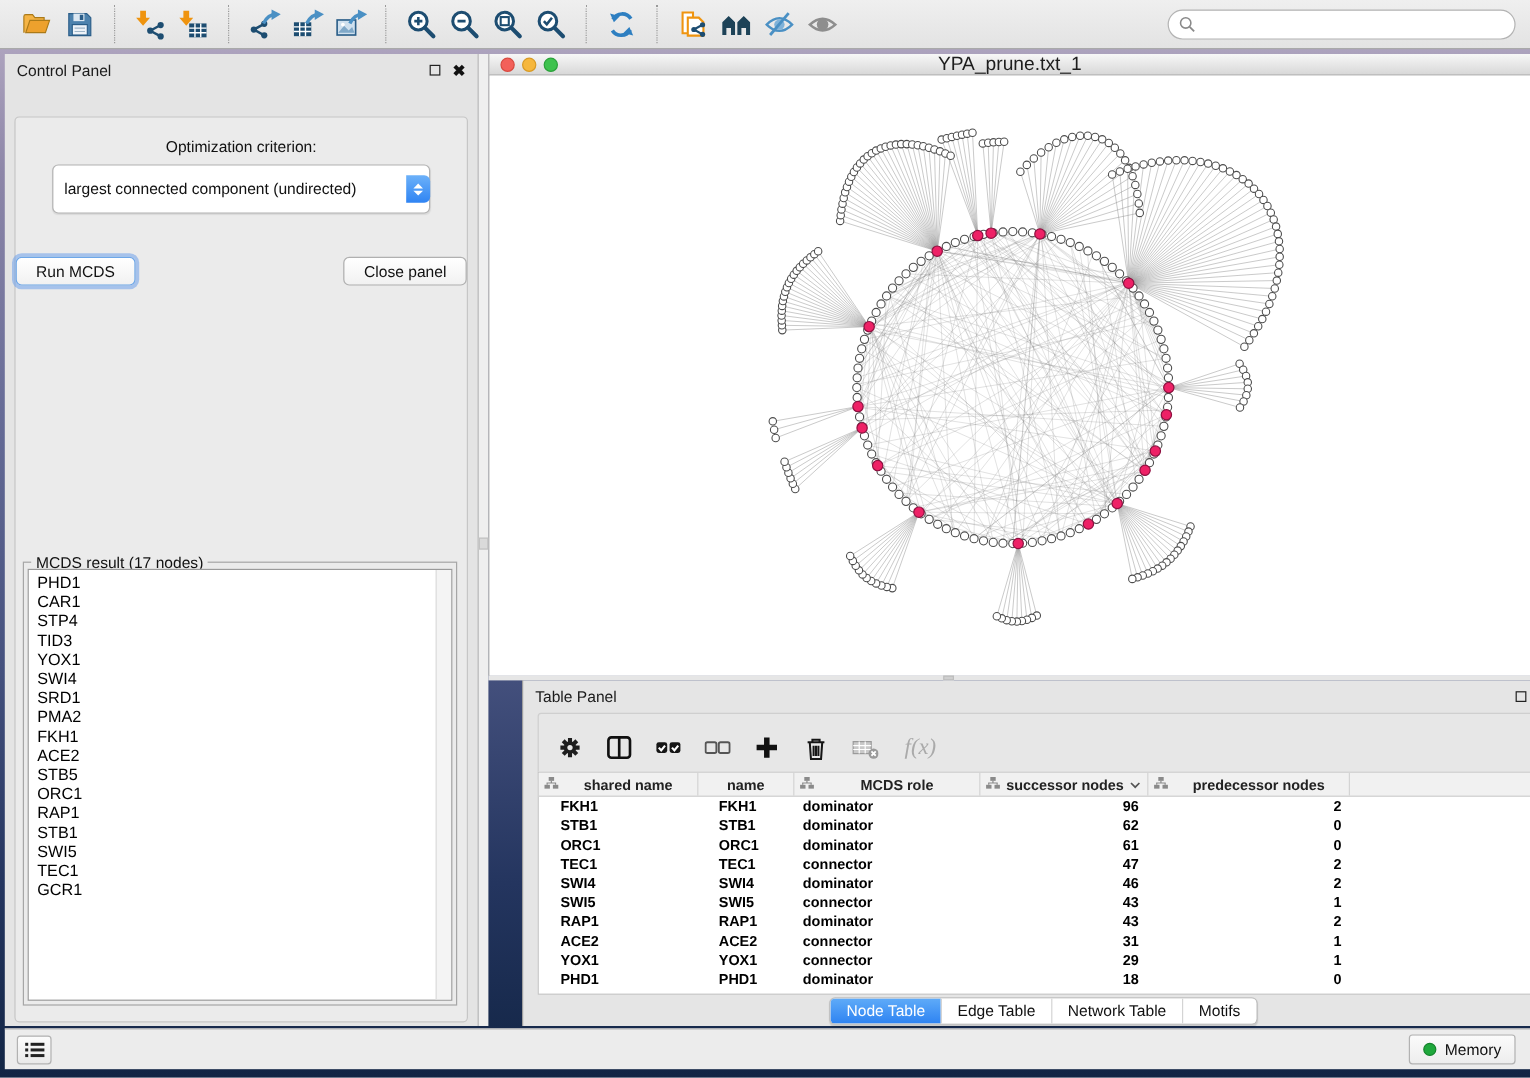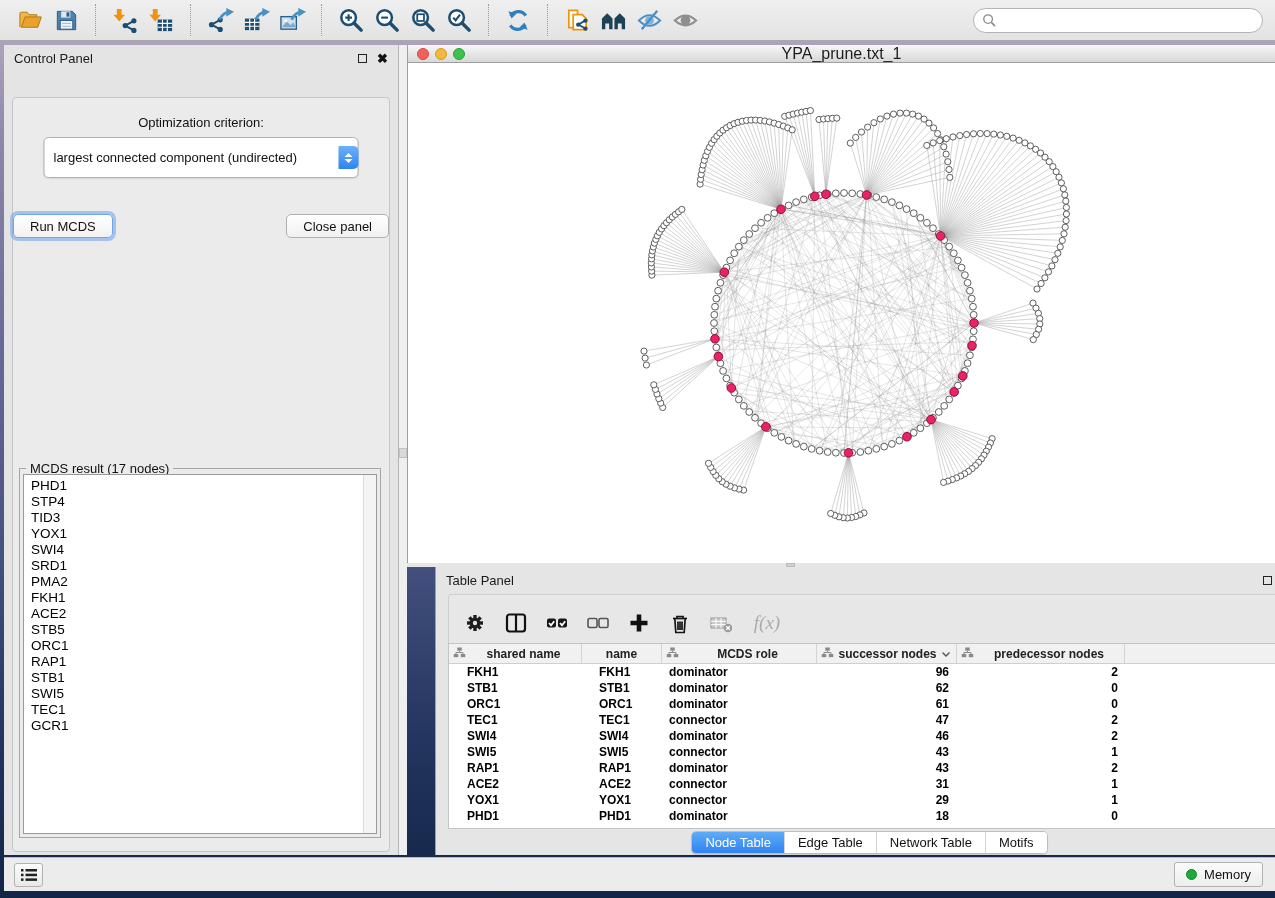--- a/index.html
+++ b/index.html
@@ -292,20 +292,21 @@
     </div>
     <div class="btn-row">
       <div class="mac-btn focused">Run MCDS</div>
       <div class="mac-btn">Close panel</div>
     </div>
     <div class="groupbox">
       <span class="legend">MCDS result (17 nodes)</span>
       <div class="result-list">
         <div class="result-items" id="result-items">
             <div class="result-item">PHD1</div>
+            <div class="result-item">CAR1</div>
             <div class="result-item">STP4</div>
             <div class="result-item">TID3</div>
             <div class="result-item">YOX1</div>
             <div class="result-item">SWI4</div>
             <div class="result-item">SRD1</div>
             <div class="result-item">PMA2</div>
             <div class="result-item">FKH1</div>
             <div class="result-item">ACE2</div>
             <div class="result-item">STB5</div>
             <div class="result-item">ORC1</div>

